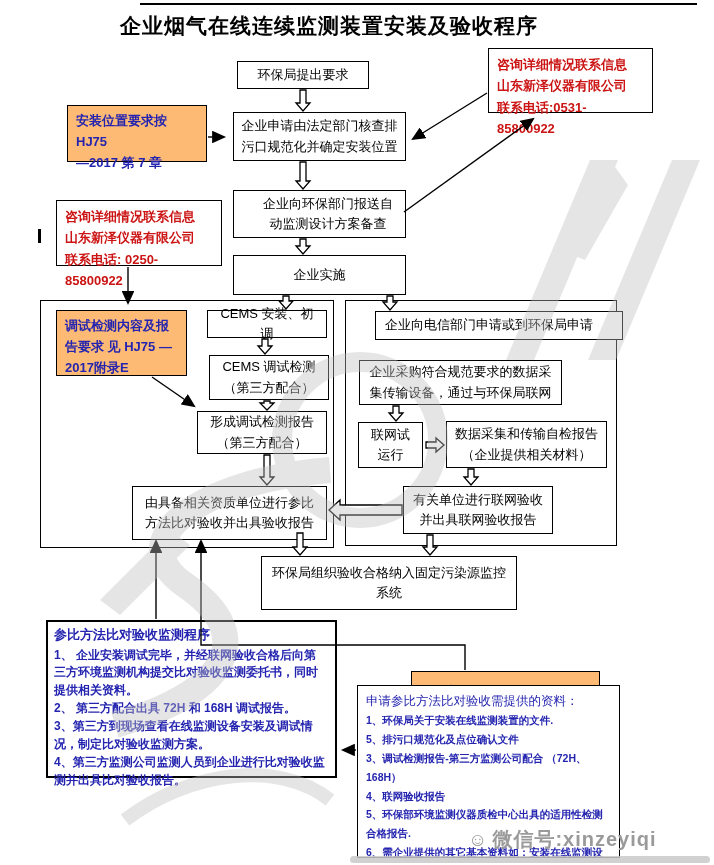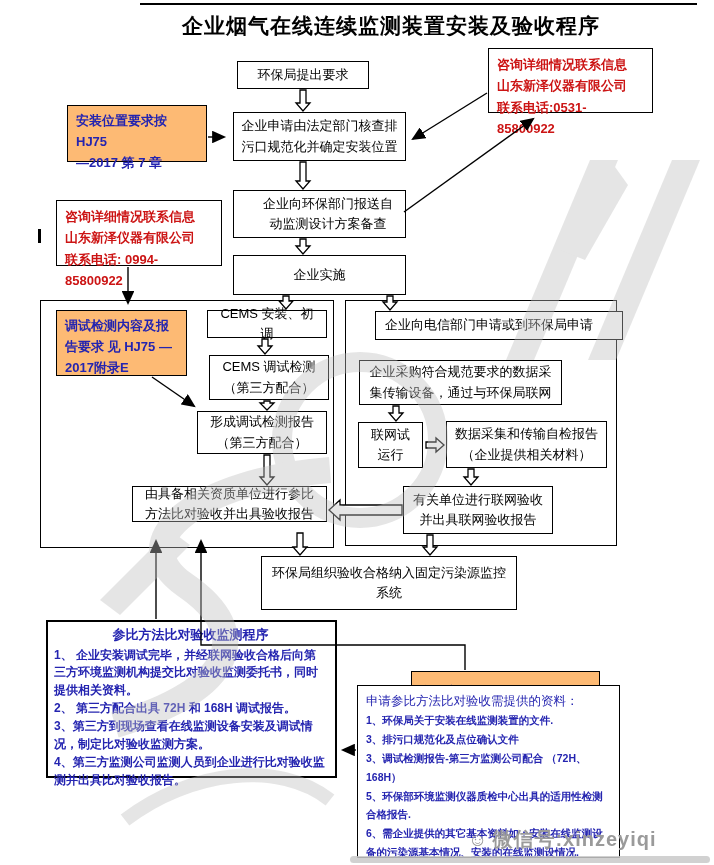--- a/index.html
+++ b/index.html
@@ -21,28 +21,28 @@
   }
   
   .bluenote{
     background:#fdba74;border:1.6px solid #000;color:#2424b0;font-weight:bold;
     font-size:13px;line-height:1.6;padding:5px 8px;text-align:left;white-space:pre-line;
   }
   .container-frame{border:1.7px solid #000;background:transparent;}
   
   .bigbox{background:#fff;color:#2424b0;}
   #procedure-box{border:2.4px solid #000;font-size:12px;line-height:1.45;padding:4px 8px 4px 6px;font-weight:bold;}
-  #procedure-box .ptitle{text-align:center;font-size:13px;margin-bottom:2px;}
+  #procedure-box .ptitle{font-size:13px;margin-bottom:2px;}
   #procedure-box .pitem{margin:1px 0;}
   #materials-box{border:1.8px solid #000;font-size:10.5px;line-height:1.8;padding:5px 8px;}
   #materials-box .mtitle{font-weight:normal;font-size:12.5px;line-height:1.6;}
   #materials-box .mitem{font-weight:bold;}
   svg{position:absolute;left:0;top:0;pointer-events:none;}
   #title{
-    font-size:21px;font-weight:bold;text-align:right;letter-spacing:1px;
+    font-size:21px;font-weight:bold;text-align:left;letter-spacing:1px;
     left:120px;top:12px;width:480px;
   }
   #top-rule{left:140px;top:3px;width:557px;height:2px;background:#000;}
   #left-tick{left:38px;top:229px;width:3px;height:14px;background:#000;}
   #wechat-watermark{
     left:468px;top:826px;width:246px;color:#9a9a9a;font-size:20px;font-weight:bold;
     letter-spacing:1px;display:flex;align-items:center;gap:4px;
   }
   #wechat-icon{font-size:19px;}
   #bottom-gray-bar{left:350px;top:856px;width:360px;height:7px;background:#c9c9c9;border-radius:4px;opacity:.85;}
@@ -74,21 +74,21 @@
     </div>
   <div class="abs node" style="left:207px;top:310px;width:120px;height:28px;">
       <span>CEMS 安装、初调</span>
     </div>
   <div class="abs node" style="left:209px;top:355px;width:120px;height:45px;">
       <span>CEMS 调试检测（第三方配合）</span>
     </div>
   <div class="abs node" style="left:197px;top:411px;width:130px;height:43px;">
       <span>形成调试检测报告（第三方配合）</span>
     </div>
-  <div class="abs node" style="left:132px;top:486px;width:195px;height:36px;">
+  <div class="abs node" style="left:132px;top:486px;width:195px;height:54px;">
       <span>由具备相关资质单位进行参比方法比对验收并出具验收报告</span>
     </div>
   <div class="abs node left" style="left:359px;top:311px;width:248px;height:29px;padding-left:9px;">
       <span>企业向电信部门申请或到环保局申请</span>
     </div>
   <div class="abs node" style="left:359px;top:360px;width:203px;height:45px;">
       <span>企业采购符合规范要求的数据采集传输设备，通过与环保局联网</span>
     </div>
   <div class="abs node" style="left:358px;top:422px;width:65px;height:46px;">
       <span>联网试运行</span>
@@ -104,42 +104,43 @@
     </div>
 
   <div class="abs contact" style="left:488px;top:48px;width:165px;height:65px;">
     <div>咨询详细情况联系信息</div>
     <div>山东新泽仪器有限公司</div>
     <div>联系电话:0531-85800922</div>
   </div>
   <div class="abs contact" style="left:56px;top:200px;width:166px;height:66px;">
     <div>咨询详细情况联系信息</div>
     <div>山东新泽仪器有限公司</div>
-    <div>联系电话: 0994-85800922</div>
+    <div>联系电话: 0250-85800922</div>
   </div>
 
   <div class="abs bluenote" style="left:67px;top:105px;width:140px;height:57px;">安装位置要求按 HJ75
 —2017 第 7 章</div>
   <div class="abs bluenote" style="left:56px;top:310px;width:131px;height:66px;white-space:normal;">调试检测内容及报告要求  见  HJ75 —2017附录E</div>
   <div class="abs bluenote" style="left:411px;top:671px;width:189px;height:67px;padding-top:10px;">参比方法验收技术指标要求:
 见  HJ75—2017 第 8 章</div>
 
   <div class="abs bigbox" id="procedure-box" style="left:46px;top:620px;width:291px;height:158px;">
     <div class="ptitle">参比方法比对验收监测程序</div>
     <div class="pitem">1、 企业安装调试完毕，并经联网验收合格后向第三方环境监测机构提交比对验收监测委托书，同时提供相关资料。</div>
     <div class="pitem">2、 第三方配合出具 72H 和 168H 调试报告。</div>
     <div class="pitem">3、第三方到现场查看在线监测设备安装及调试情况，制定比对验收监测方案。</div>
     <div class="pitem">4、第三方监测公司监测人员到企业进行比对验收监测并出具比对验收报告。</div>
   </div>
 
   <div class="abs bigbox" id="materials-box" style="left:357px;top:685px;width:263px;height:173px;">
     <div class="mtitle">申请参比方法比对验收需提供的资料：</div>
     <div class="mitem">1、环保局关于安装在线监测装置的文件.</div>
-    <div class="mitem">3、排污口规范化及点位确认文件</div>
+    <div class="mitem">5、排污口规范化及点位确认文件</div>
     <div class="mitem">3、调试检测报告-第三方监测公司配合 （72H、168H）</div>
+    <div class="mitem">4、联网验收报告</div>
     <div class="mitem">5、环保部环境监测仪器质检中心出具的适用性检测合格报告.</div>
     <div class="mitem">6、需企业提供的其它基本资料如：安装在线监测设备的污染源基本情况、安装的在线监测设情况.</div>
   </div>
 
   <svg id="connectors" width="714" height="865" viewBox="0 0 714 865">
     <defs>
       <marker id="ah" markerWidth="11" markerHeight="9" refX="8.5" refY="4.5" orient="auto">
         <path d="M0,0 L10,4.5 L0,9 Z" fill="#000"></path>
       </marker>
     </defs>

